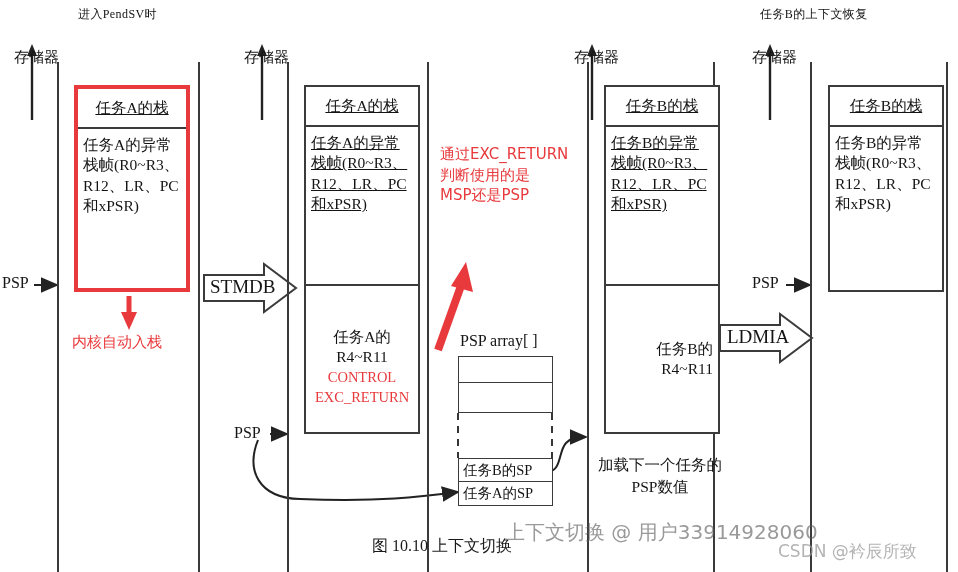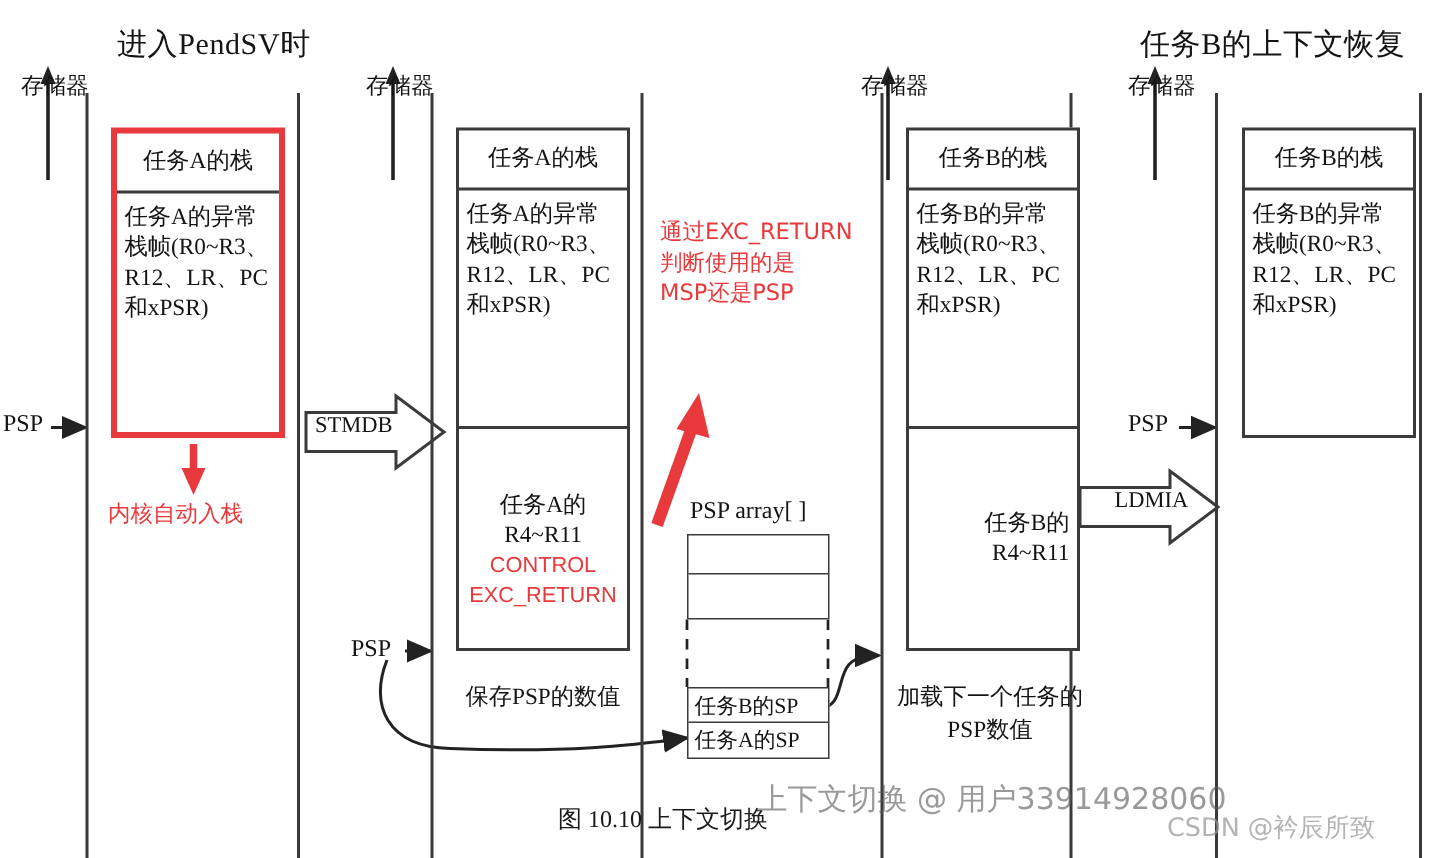--- a/index.html
+++ b/index.html
@@ -18,22 +18,22 @@
   #stage {
     position: absolute;
     inset: 0;
     width: 958px;
     height: 572px;
   }
 
   
   .col-title {
     position: absolute;
-    top: 16px;
-    font-size: 20px;
+    top: 6px;
+    font-size: 12px;
     letter-spacing: 0.4px;
     white-space: nowrap;
     color: #141414;
   }
 
   
   .mem-label {
     position: absolute;
     font-size: 15px;
     white-space: nowrap;
@@ -61,52 +61,52 @@
     box-sizing: border-box;
     display: flex;
     align-items: center;
     justify-content: center;
     text-align: center;
     font-size: 15.5px;
     line-height: 1.32;
     padding: 2px 5px;
     color: #141414;
   }
-  .cell.topline { border-bottom: 2px solid #3b3b3b; }
+  .cell.topline { border-bottom: 2px solid #3b3b3b; text-decoration: underline; }
   .cell.left { justify-content: flex-start; text-align: left; }
 
   
   .psp-label {
     position: absolute;
     font-size: 16px;
     white-space: nowrap;
     color: #141414;
   }
 
   
   .blockarrow { position: absolute; }
   .blockarrow .txt {
     position: absolute;
-    font-size: 15px;
+    font-size: 19px;
     white-space: nowrap;
     color: #141414;
   }
 
   
   .red-note {
     position: absolute;
     color: #e8393c;
     font-size: 15px;
     line-height: 1.38;
     white-space: pre-line;
     font-family: "DejaVu Sans", "Liberation Sans", sans-serif;
   }
   .red-text-inline {
     color: #e8393c;
-    font-family: Liberation Sans, sans-serif;
+    font-family: Liberation Serif, serif;
     font-size: 14.5px;
   }
 
   
   .arr-title {
     position: absolute;
     font-size: 16px;
     white-space: nowrap;
     color: #141414;
   }
@@ -247,21 +247,20 @@
     <div class="cell topline" style="height:40px;">任务A的栈</div>
     <div class="cell left topline" style="height:159px; align-items:flex-start; padding-top:6px;">任务A的异常栈帧(R0~R3、R12、LR、PC和xPSR)</div>
     <div class="cell" style="height:162px; flex-direction:column; justify-content:center; gap:1px;">
       <div style="text-align:center; line-height:1.3;">任务A的 R4~R11</div>
       <div class="red-text-inline">CONTROL</div>
       <div class="red-text-inline">EXC_RETURN</div>
     </div>
   </div>
 
   <div class="psp-label" style="left:234px; top:424px;">PSP</div>
-  <div class="cell" style="position:absolute; left:300px; top:452px; width:124px; height:50px; flex-direction:column; justify-content:flex-start; line-height:1.45;">保存PSP的数值</div>
 
   <div class="red-note" style="left:440px; top:144px;">通过EXC_RETURN
 判断使用的是
 MSP还是PSP</div>
 
   <div class="arr-title" style="left:460px; top:332px;">PSP array[ ]</div>
   <div class="arrbox" style="left:458px; top:356px; width:95px; height:57px;">
     <div class="arrcell" style="height:26px; border-bottom:1.6px solid #3b3b3b;"></div>
     <div class="arrcell" style="height:27px;"></div>
   </div>
@@ -279,21 +278,21 @@
     <div class="cell left topline" style="height:159px; align-items:flex-start; padding-top:6px;">任务B的异常栈帧(R0~R3、R12、LR、PC和xPSR)</div>
     <div class="cell" style="height:146px;text-align:right;">任务B的 R4~R11</div>
   </div>
 
   <div class="cell" style="position:absolute; left:586px; top:452px; width:148px; height:52px; flex-direction:column; justify-content:flex-start; line-height:1.45;">加载下一个任务的PSP数值</div>
 
   <div class="blockarrow" style="left:718px; top:312px; width:96px; height:52px;">
     <svg width="96" height="52" viewBox="0 0 96 52">
       <path d="M2,13 L62,13 L62,2 L94,26 L62,50 L62,39 L2,39 z" fill="#ffffff" stroke="#3b3b3b" stroke-width="2" stroke-linejoin="miter"></path>
     </svg>
-    <div class="txt" style="left:9px; top:14px;margin-left:16px;">LDMIA</div>
+    <div class="txt" style="left:9px; top:14px;">LDMIA</div>
   </div>
 
   <div class="col-title" style="left:760px;">任务B的上下文恢复</div>
   <div class="mem-label" style="left:752px; top:48px;">存储器</div>
   <div class="rail" style="left:810px; top:62px; height:510px;"></div>
   <div class="rail" style="left:946px; top:62px; height:510px;"></div>
 
   <div class="stackbox" style="left:828px; top:85px; width:116px; height:207px;">
     <div class="cell topline" style="height:40px;">任务B的栈</div>
     <div class="cell left" style="height:159px; align-items:flex-start; padding-top:6px;">任务B的异常栈帧(R0~R3、R12、LR、PC和xPSR)</div>

